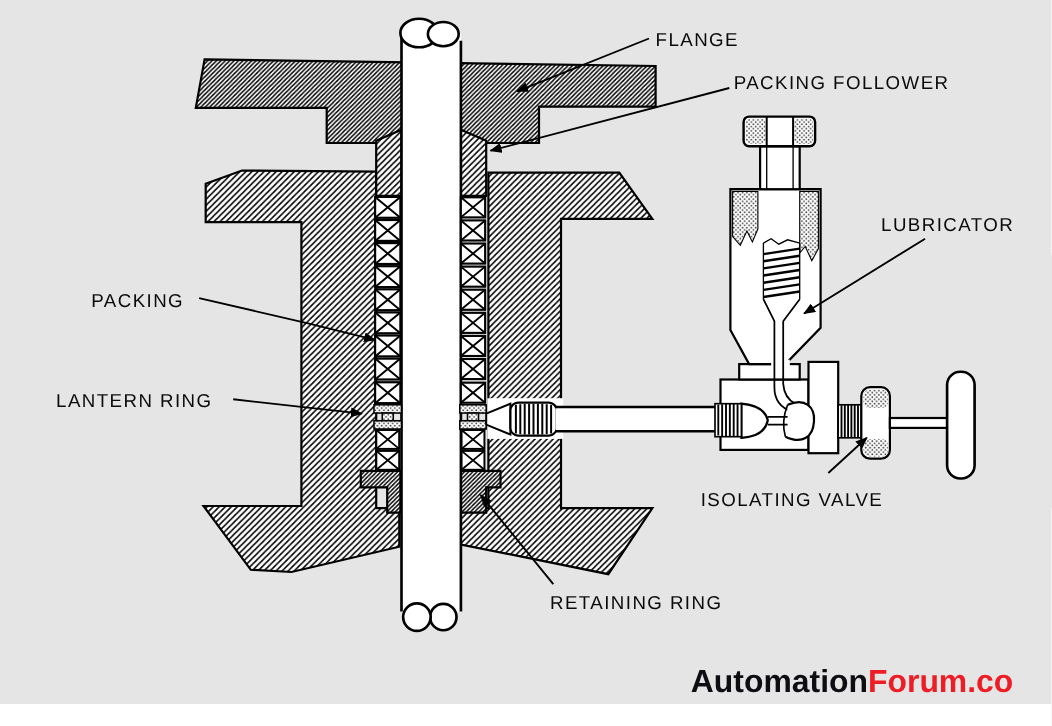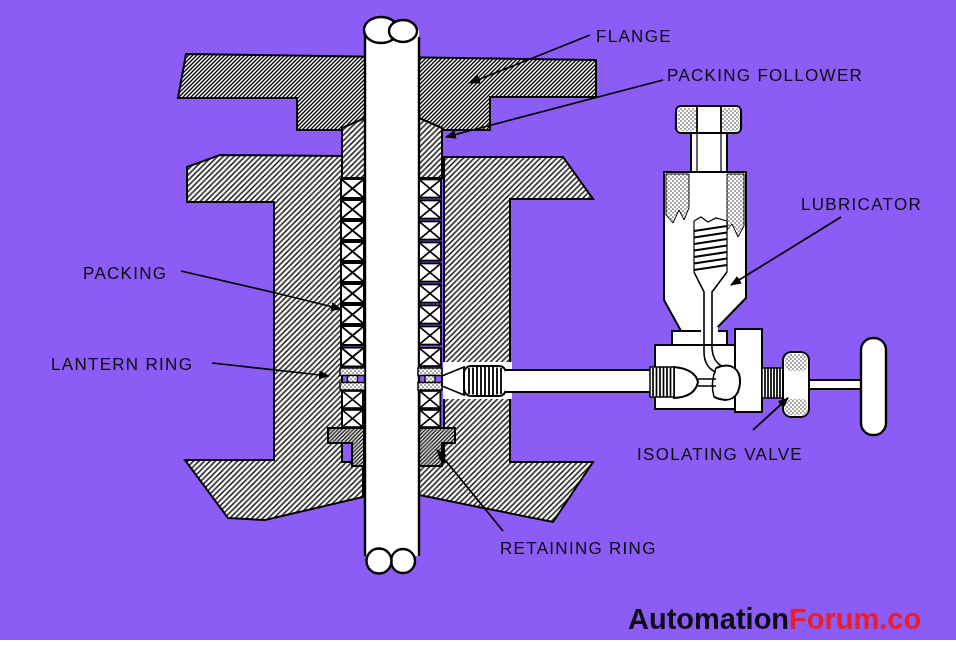--- a/index.html
+++ b/index.html
@@ -1,16 +1,16 @@
 <!DOCTYPE html>
 <html><head>
 <meta charset="utf-8">
 <style>
   html,body{margin:0;padding:0;background:#ffffff;}
-  #stage{position:relative;width:956px;height:640px;background:#8b5cf6;overflow:hidden;}
+  #stage{position:relative;width:956px;height:640px;background:#e5e5e5;overflow:hidden;}
   svg{display:block;}
   text.lbl{font-family:"Liberation Sans",sans-serif;font-size:17px;letter-spacing:1.3px;fill:#0a0a0a;}
   text.wm{font-family:"Liberation Sans",sans-serif;font-size:29px;font-weight:bold;letter-spacing:0px;}
 </style>
 </head>
 <body>
 
 <div id="stage">
 <svg width="956" height="660" viewBox="0 0 956 660">
   <defs>

